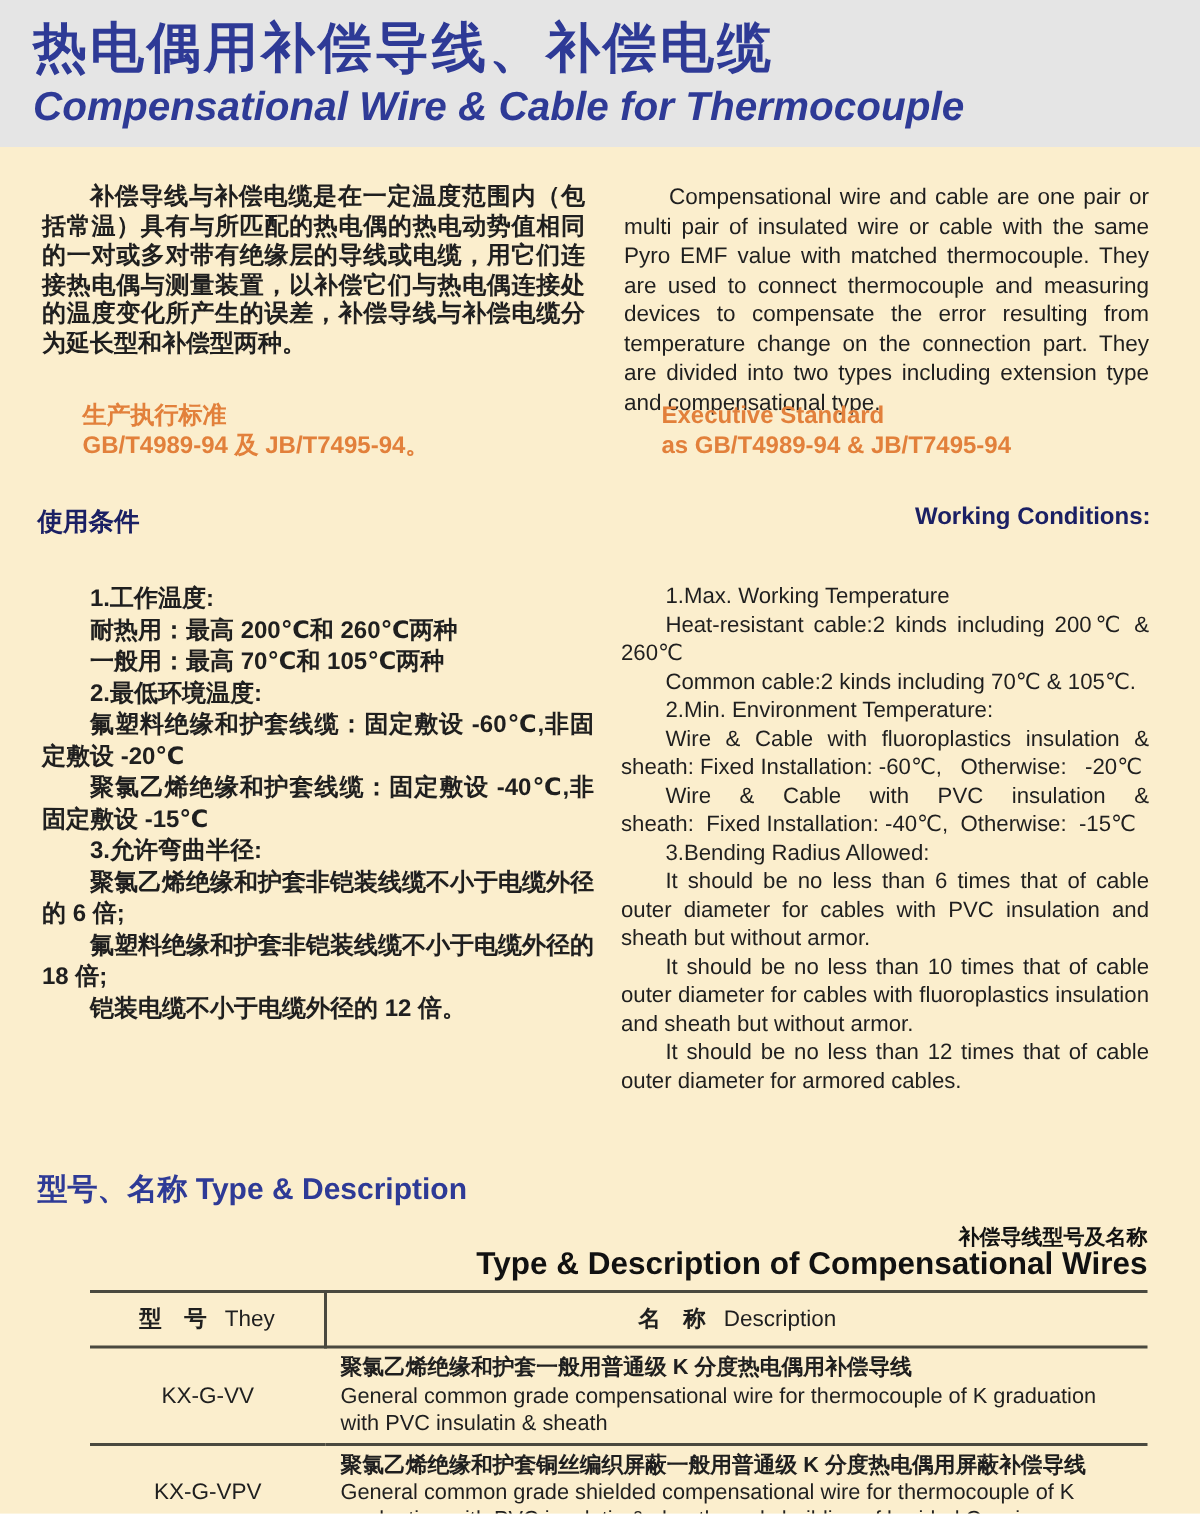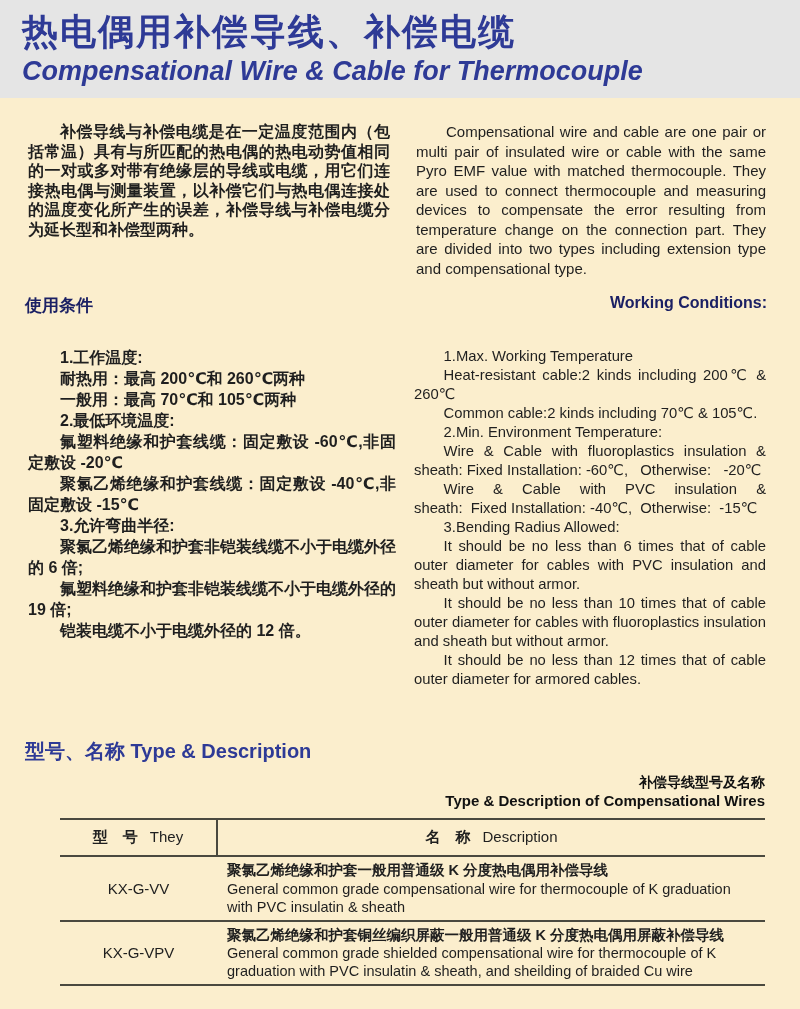--- a/index.html
+++ b/index.html
@@ -29,21 +29,21 @@
 
   .cond-cols{display:flex;justify-content:space-between;margin:30px 34px 0 28px;}
   .cond-zh{width:368px;}
   .cond-en{width:352px;}
   .cond-item-zh{margin:0;font-size:16px;line-height:21px;text-align:justify;text-indent:2em;font-weight:600;}
   .cond-item-en{margin:0;font-size:14.8px;line-height:19px;text-align:justify;text-indent:2em;}
 
   .types-heading{margin:50px 0 0 25px;font-size:20px;line-height:24px;color:#2e3a96;font-weight:bold;}
   .types-sub{text-align:right;margin:10px 35px 0 0;font-weight:bold;color:#111111;}
   .types-sub .sub-zh{font-size:14px;line-height:18px;}
-  .types-sub .sub-en{font-size:15px;line-height:19px;}
+  .types-sub .sub-en{font-size:21px;line-height:19px;}
 
   table.type-table{
     margin:8px 35px 0 60px;width:705px;
     border-collapse:collapse;table-layout:fixed;
   }
   .type-table th,.type-table td{border:0;}
   .type-table thead th{
     border-top:2px solid #4a493f;border-bottom:2px solid #4a493f;
     height:33px;text-align:center;vertical-align:middle;
     font-size:15px;font-weight:normal;
@@ -67,20 +67,30 @@
     <h2 class="title-en">Compensational Wire &amp; Cable for Thermocouple</h2>
   </header>
 
   <main class="content">
 
     <section>
       <div class="intro-cols">
         <p class="intro-zh">补偿导线与补偿电缆是在一定温度范围内（包括常温）具有与所匹配的热电偶的热电动势值相同的一对或多对带有绝缘层的导线或电缆，用它们连接热电偶与测量装置，以补偿它们与热电偶连接处的温度变化所产生的误差，补偿导线与补偿电缆分为延长型和补偿型两种。</p>
         <p class="intro-en">Compensational wire and cable are one pair or multi pair of insulated wire or cable with the same Pyro EMF value with matched thermocouple. They are used to connect thermocouple and measuring devices to compensate the error resulting from temperature change on the connection part. They are divided into two types including extension type and compensational type.</p>
       </div>
+      <div class="standard-cols">
+        <div class="standard-zh">
+          <div>生产执行标准</div>
+          <div>GB/T4989-94 及 JB/T7495-94。</div>
+        </div>
+        <div class="standard-en">
+          <div>Executive Standard</div>
+          <div>as GB/T4989-94 &amp; JB/T7495-94</div>
+        </div>
+      </div>
     </section>
 
     <section>
       <div class="cond-headings">
         <h3 class="cond-h-zh">使用条件</h3>
         <h3 class="cond-h-en">Working Conditions:</h3>
       </div>
       <div class="cond-cols">
         <div class="cond-zh">
 
@@ -93,21 +103,21 @@
             <p class="cond-item-zh">2.最低环境温度:</p>
 
             <p class="cond-item-zh">氟塑料绝缘和护套线缆：固定敷设 -60℃,非固定敷设 -20℃</p>
 
             <p class="cond-item-zh">聚氯乙烯绝缘和护套线缆：固定敷设 -40℃,非固定敷设 -15℃</p>
 
             <p class="cond-item-zh">3.允许弯曲半径:</p>
 
             <p class="cond-item-zh">聚氯乙烯绝缘和护套非铠装线缆不小于电缆外径的 6 倍;</p>
 
-            <p class="cond-item-zh">氟塑料绝缘和护套非铠装线缆不小于电缆外径的 19 倍;</p>
+            <p class="cond-item-zh">氟塑料绝缘和护套非铠装线缆不小于电缆外径的 18 倍;</p>
 
             <p class="cond-item-zh">铠装电缆不小于电缆外径的 12 倍。</p>
           </div>
         <div class="cond-en">
 
             <p class="cond-item-en">1.Max. Working Temperature</p>
 
             <p class="cond-item-en">Heat-resistant cable:2 kinds including 200℃ &amp; 260℃</p>
 
             <p class="cond-item-en">Common cable:2 kinds including 70℃ &amp; 105℃.</p>

